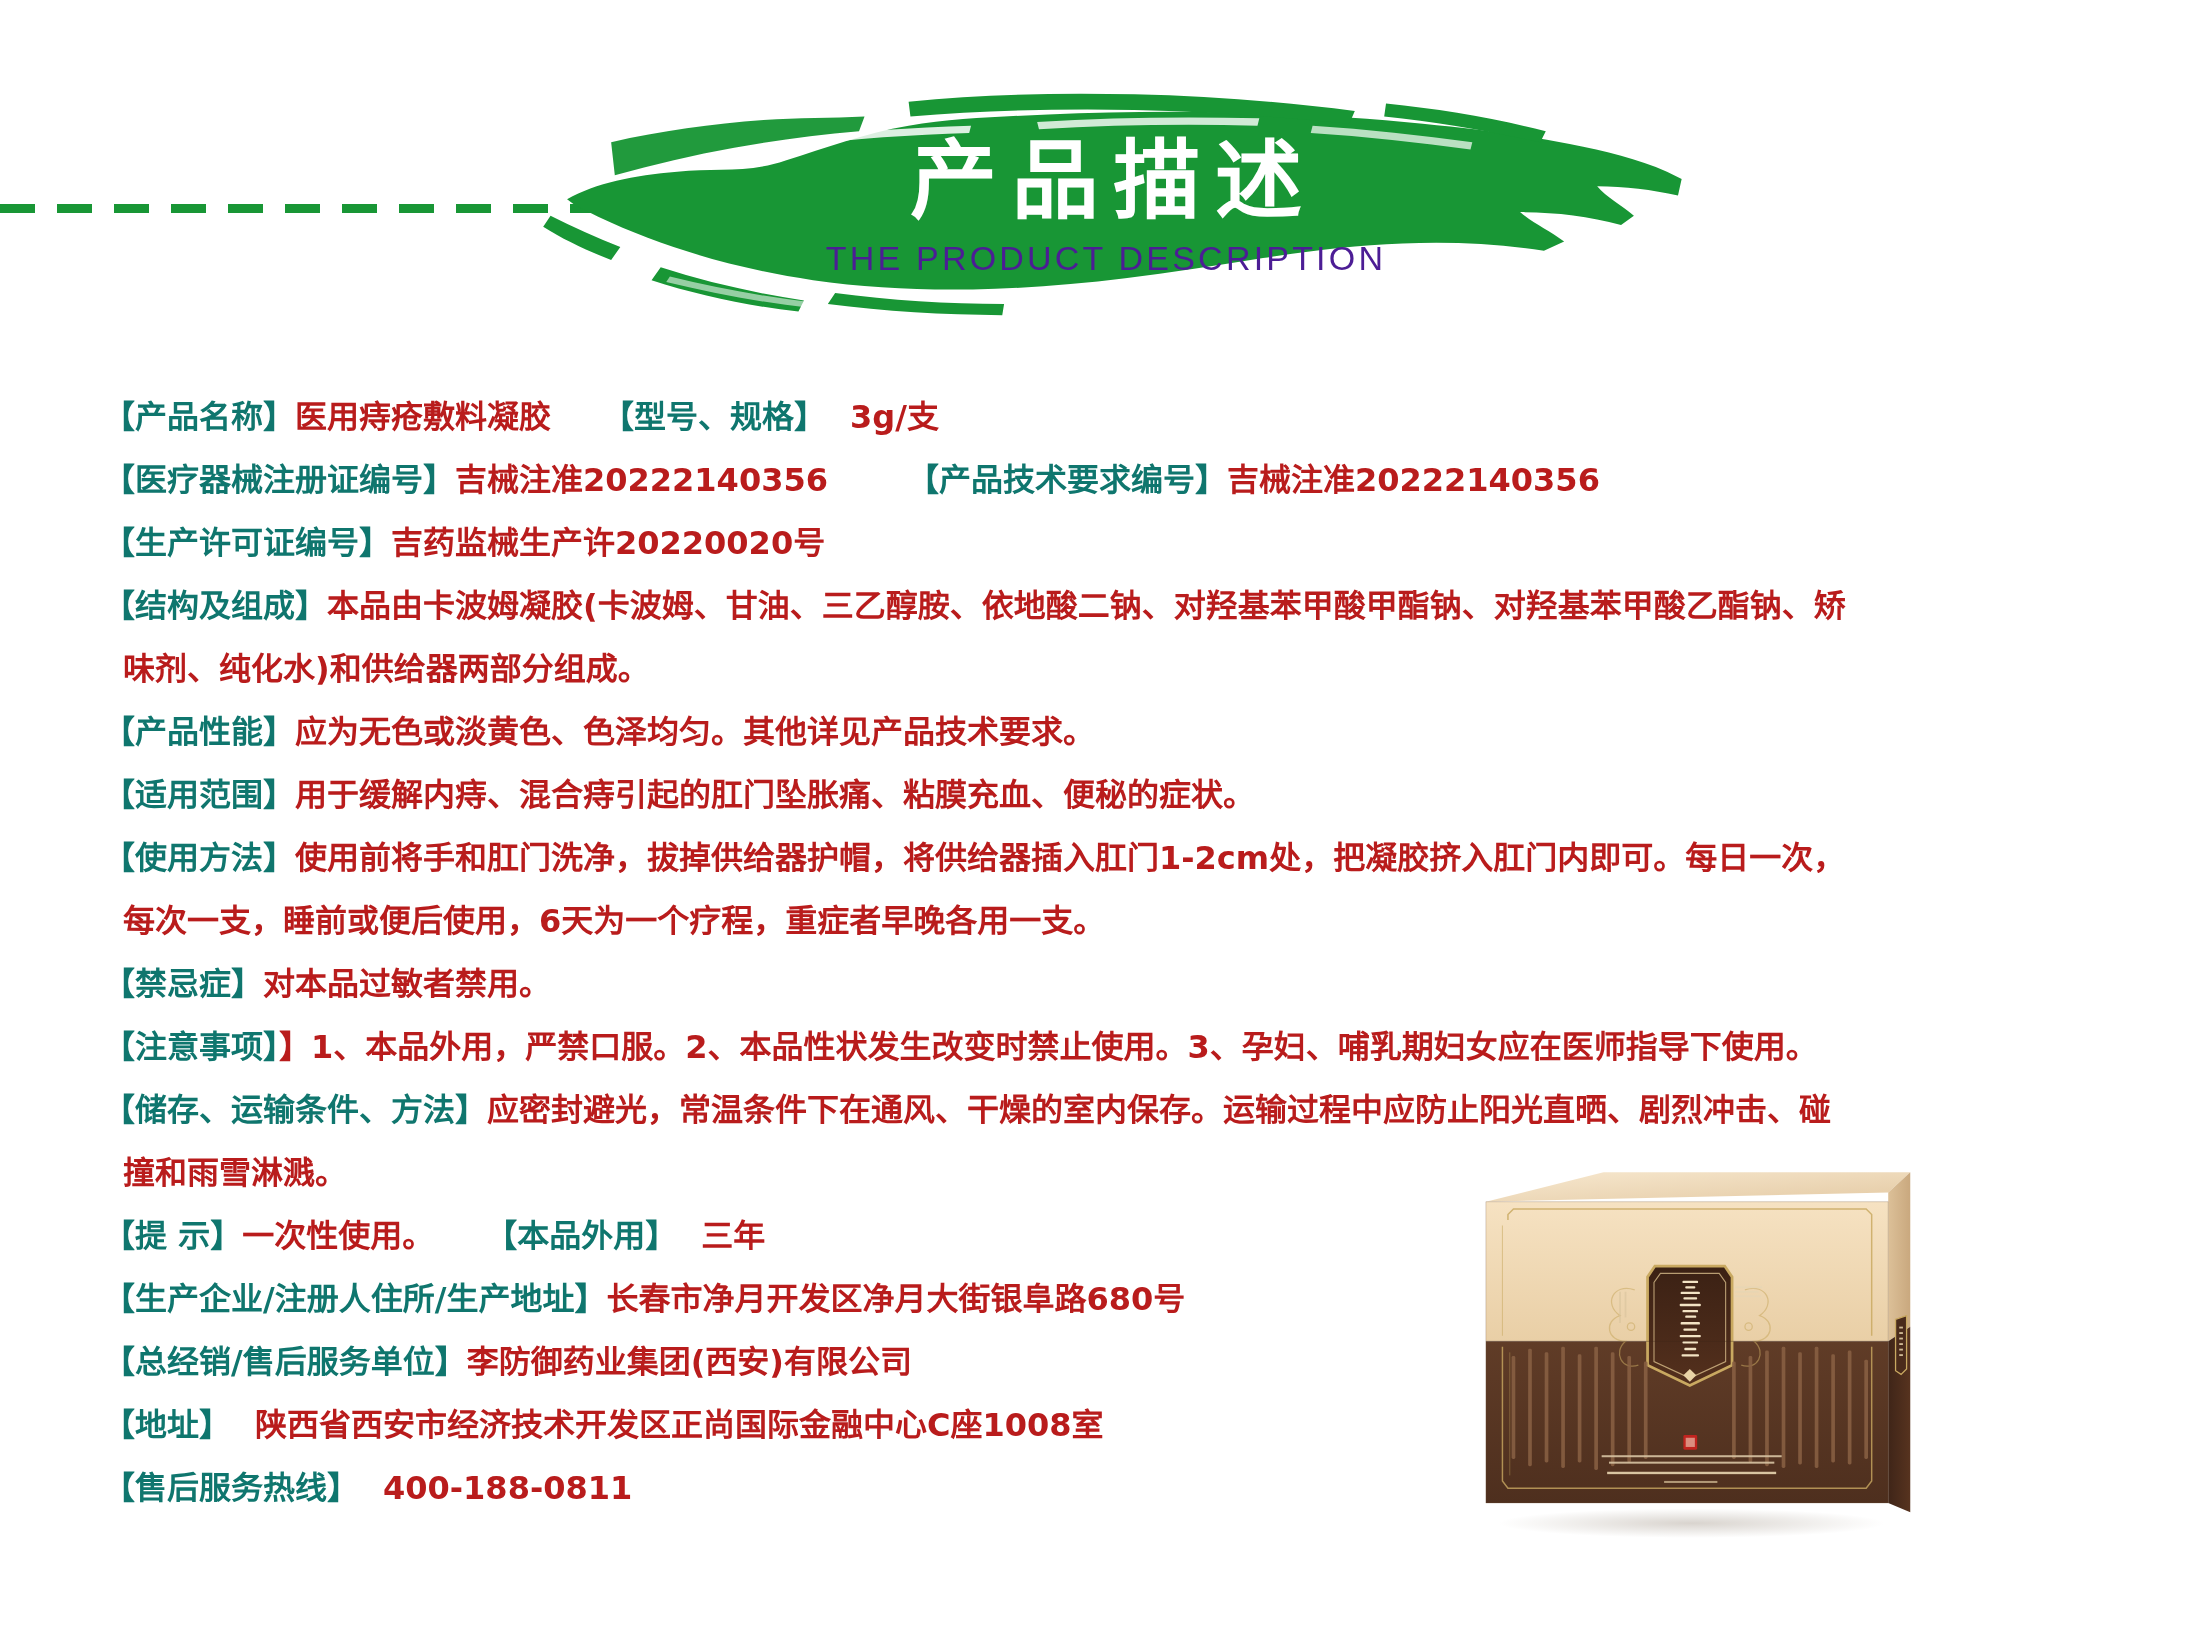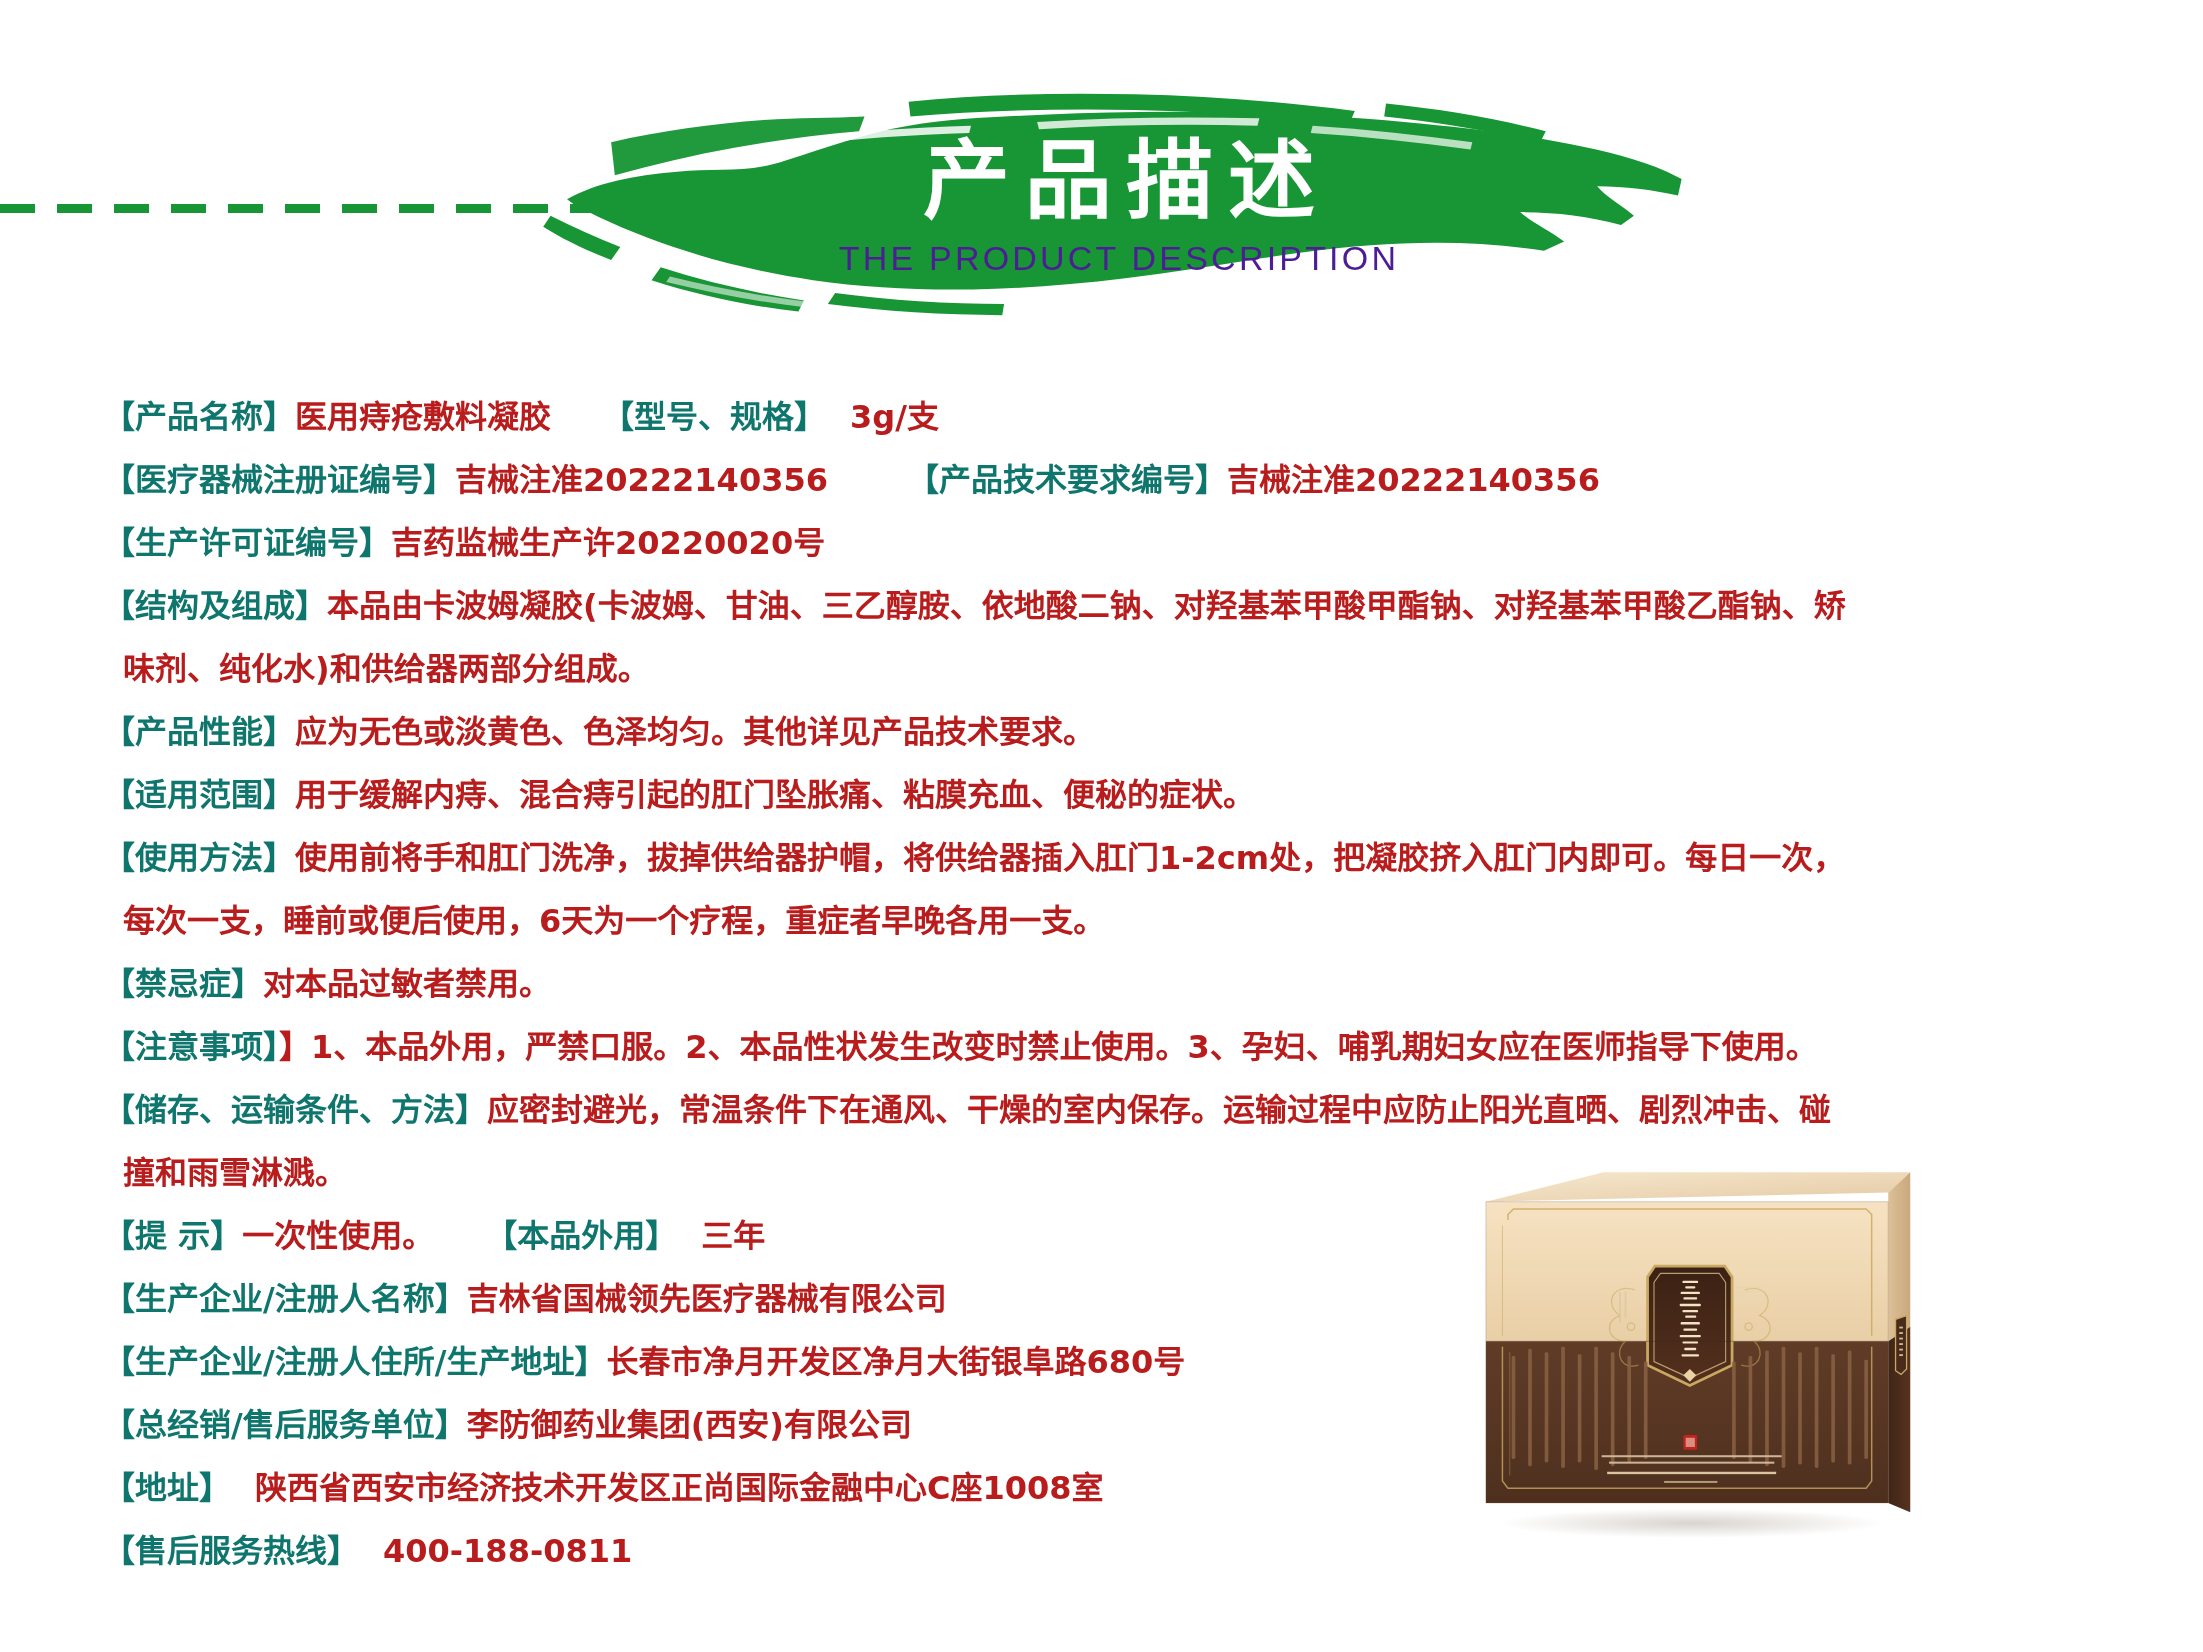--- a/index.html
+++ b/index.html
@@ -45,21 +45,21 @@
     left: 523px;
     top: 87px;
     width: 1166px;
     height: 230px;
   }
 
   .brush-svg { display: block; width: 100%; height: 100%; }
 
   .banner-text {
     position: absolute;
-    left: 536px;
+    left: 523px;
     top: 101px;
     width: 1166px;
     height: 211px;
     display: flex;
     flex-direction: column;
     align-items: center;
     justify-content: center;
     pointer-events: none;
   }
 
@@ -249,23 +249,20 @@
       <span class="label">【储存、运输条件、方法】</span><span class="val">应密封避光，常温条件下在通风、干燥的室内保存。运输过程中应防止阳光直晒、剧烈冲击、碰</span>
     </div>
     <div class="line cont">
       <span class="val">撞和雨雪淋溅。</span>
     </div>
 
     <div class="line">
       <span class="label">【提 示】</span><span class="val">一次性使用。</span><span class="gap-md"></span><span class="label">【本品外用】</span><span class="gap-sm"></span><span class="val">三年</span>
     </div>
 
-    <div class="line">
-      <span class="label">【生产企业/注册人名称】</span><span class="val">吉林省国械领先医疗器械有限公司</span>
-    </div>
 
     <div class="line">
       <span class="label">【生产企业/注册人住所/生产地址】</span><span class="val">长春市净月开发区净月大街银阜路680号</span>
     </div>
 
     <div class="line">
       <span class="label">【总经销/售后服务单位】</span><span class="val">李防御药业集团(西安)有限公司</span>
     </div>
 
     <div class="line">

